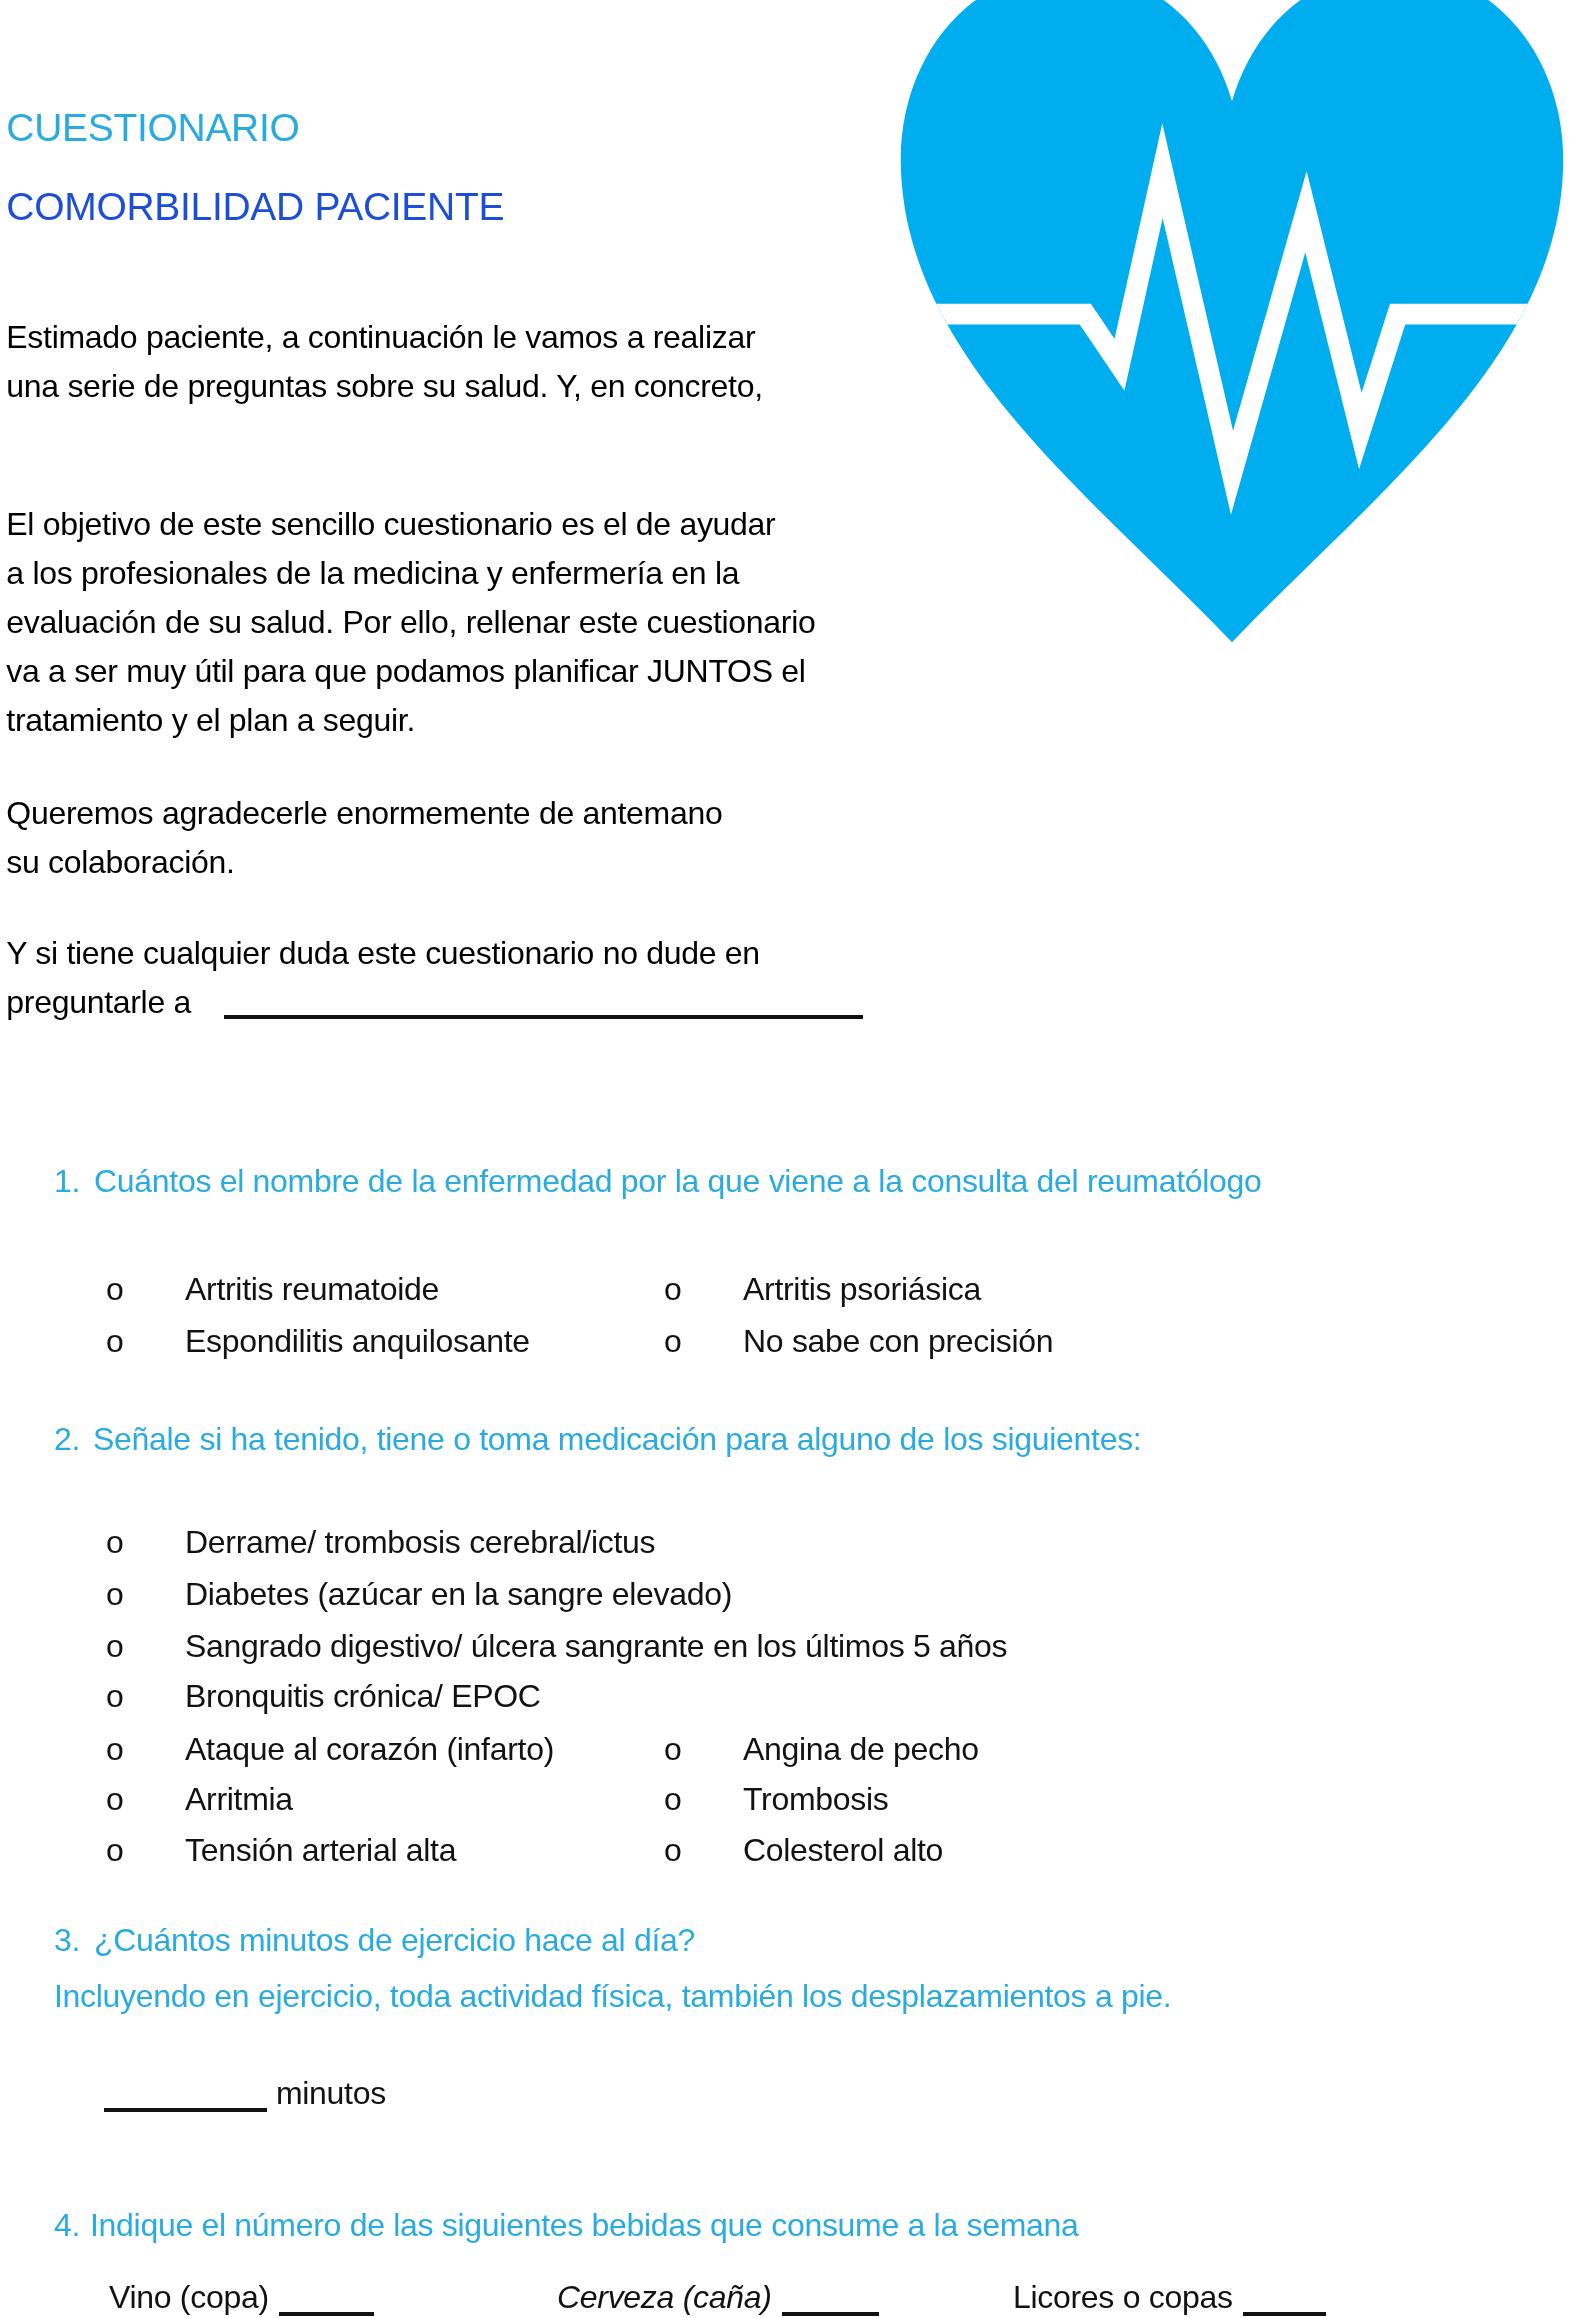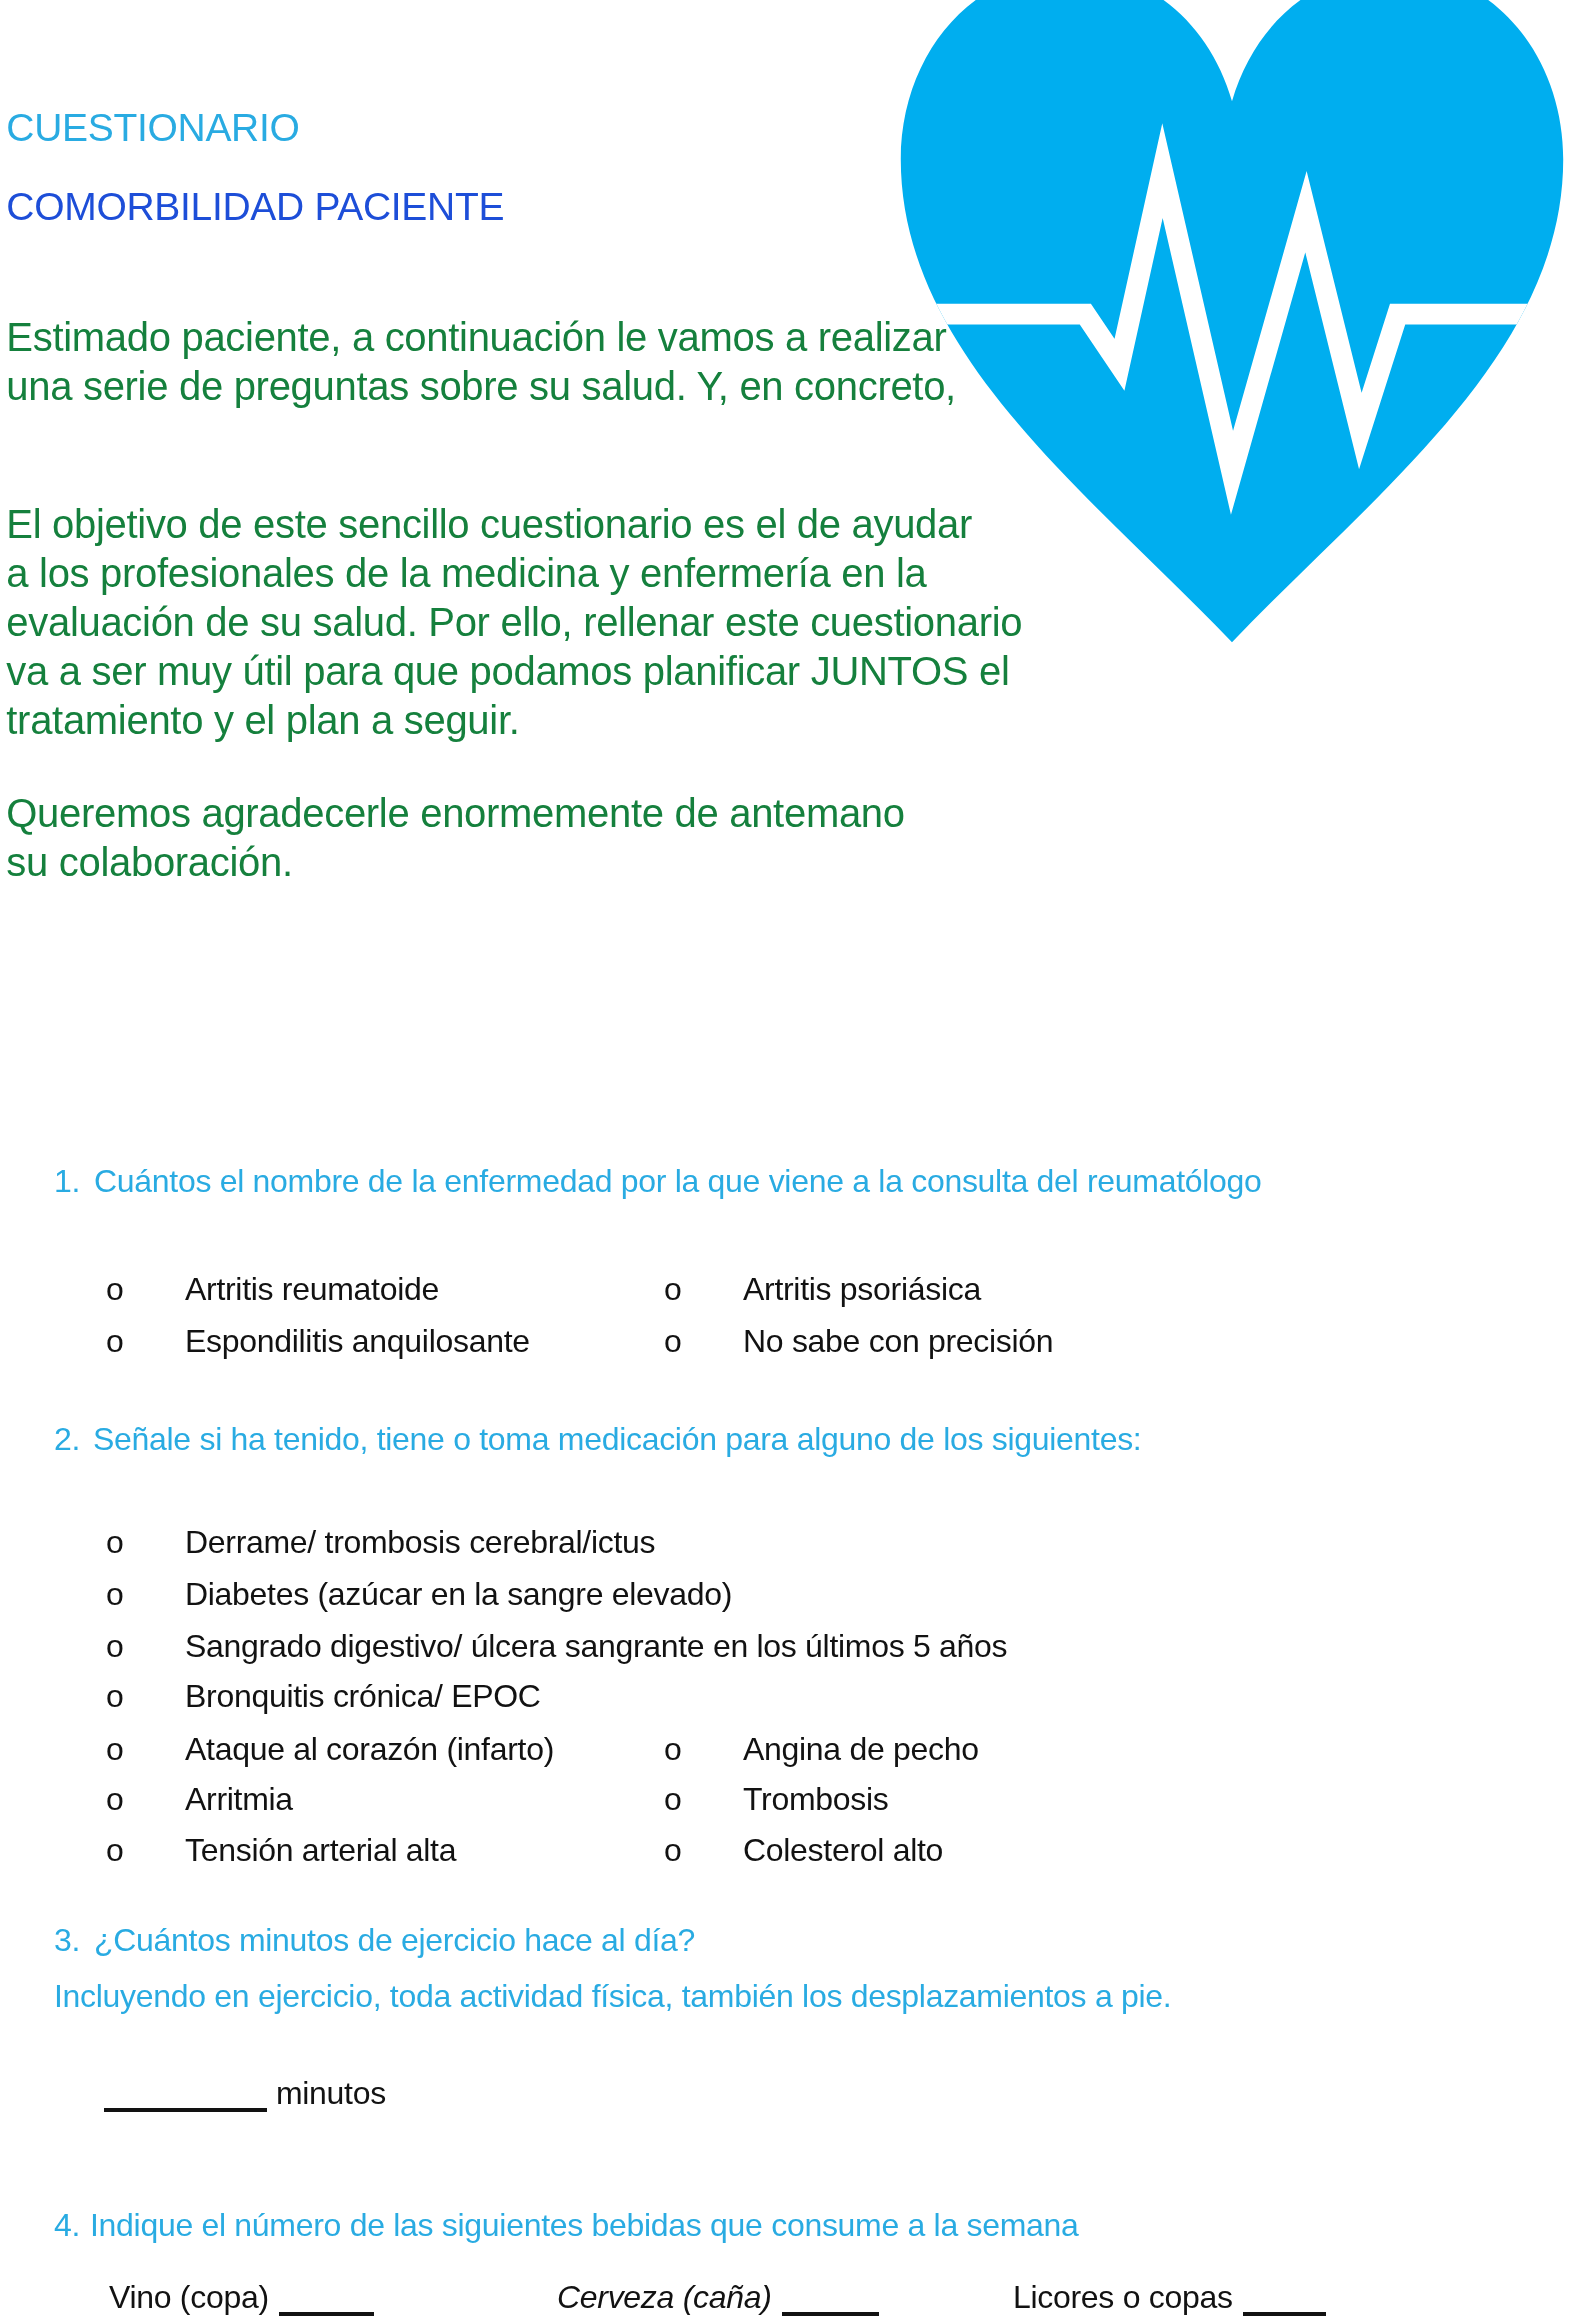--- a/index.html
+++ b/index.html
@@ -5,21 +5,21 @@
   html,body{margin:0;padding:0;background:#ffffff;}
   .page{
     position:relative;width:1581px;height:2319px;background:#ffffff;overflow:hidden;
     color:#121212;font-family:"Liberation Sans","DejaVu Sans",sans-serif;letter-spacing:-0.3px;
   }
   .title{position:absolute;left:6.3px;top:106px;font-size:39px;font-weight:400;color:#29abe2;margin:0;white-space:nowrap;text-align:center;}
   .subtitle{position:absolute;left:6.3px;top:185px;font-size:39px;font-weight:400;color:#1d4ed8;margin:0;white-space:nowrap;}
 
   .heart-wrap{position:absolute;left:898px;top:0;width:668px;height:646px;}
 
-  .para{position:absolute;left:6.3px;font-size:40px;line-height:49px;color:#15803d;}
+  .para{position:absolute;left:6.3px;font-size:32px;line-height:49px;color:#000000;}
   .para .line{white-space:nowrap;}
   .p1{top:313px;}
   .p2{top:500px;}
   .p3{top:789px;}
   .p4{top:929px;}
 
   .blank{display:inline-block;border-bottom:4.4px solid #121212;height:25px;}
   .blank-doctor{width:639px;margin-left:33px;vertical-align:-6.3px;}
 
   .qtitle{position:absolute;left:0;width:1581px;height:44px;font-size:32px;color:#29abe2;}
@@ -82,20 +82,26 @@
   </div>
 
   <div class="para p2">
     <div class="line">El objetivo de este sencillo cuestionario es el de ayudar</div>
     <div class="line">a los profesionales de la medicina y enfermería en la</div>
     <div class="line">evaluación de su salud. Por ello, rellenar este cuestionario</div>
     <div class="line">va a ser muy útil para que podamos planificar JUNTOS el</div>
     <div class="line">tratamiento y el plan a seguir.</div>
   </div>
 
+  <div class="para p4">
+    <div class="line">Y si tiene cualquier duda este cuestionario no dude en</div>
+    <div class="line">
+      <span>preguntarle a</span><span class="blank blank-doctor"></span>
+    </div>
+  </div>
 
   <div class="qtitle q1t">
     <span class="qnum">1.</span>
     <span class="qtext" style="left:94px">Cuántos el nombre de la enfermedad por la que viene a la consulta del reumatólogo</span>
   </div>
   <div class="optrow" style="top:1271px">
     <span class="bullet c1b">o</span>
     <span class="olabel c1t">Artritis reumatoide</span>
     <span class="bullet c2b">o</span>
     <span class="olabel c2t">Artritis psoriásica</span>

